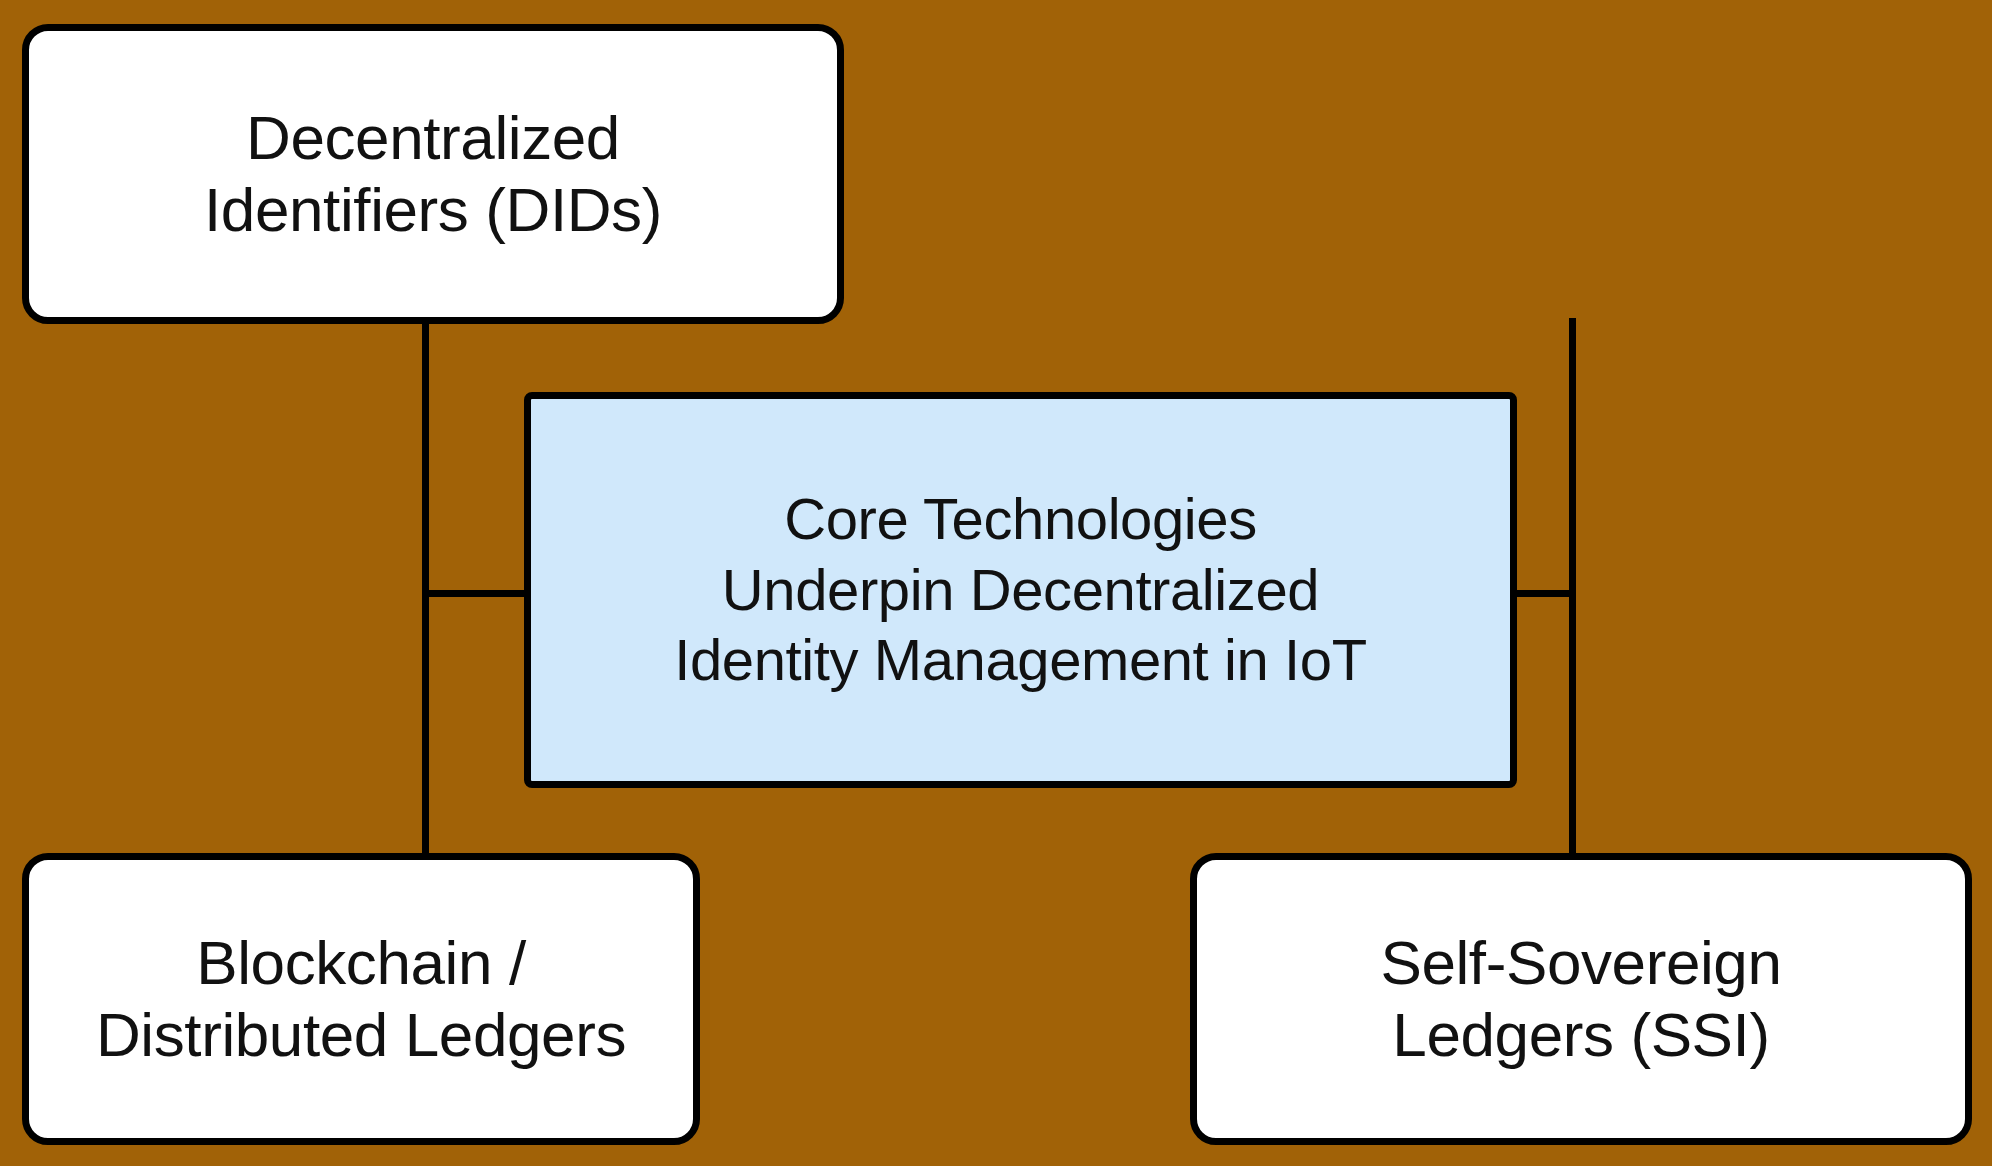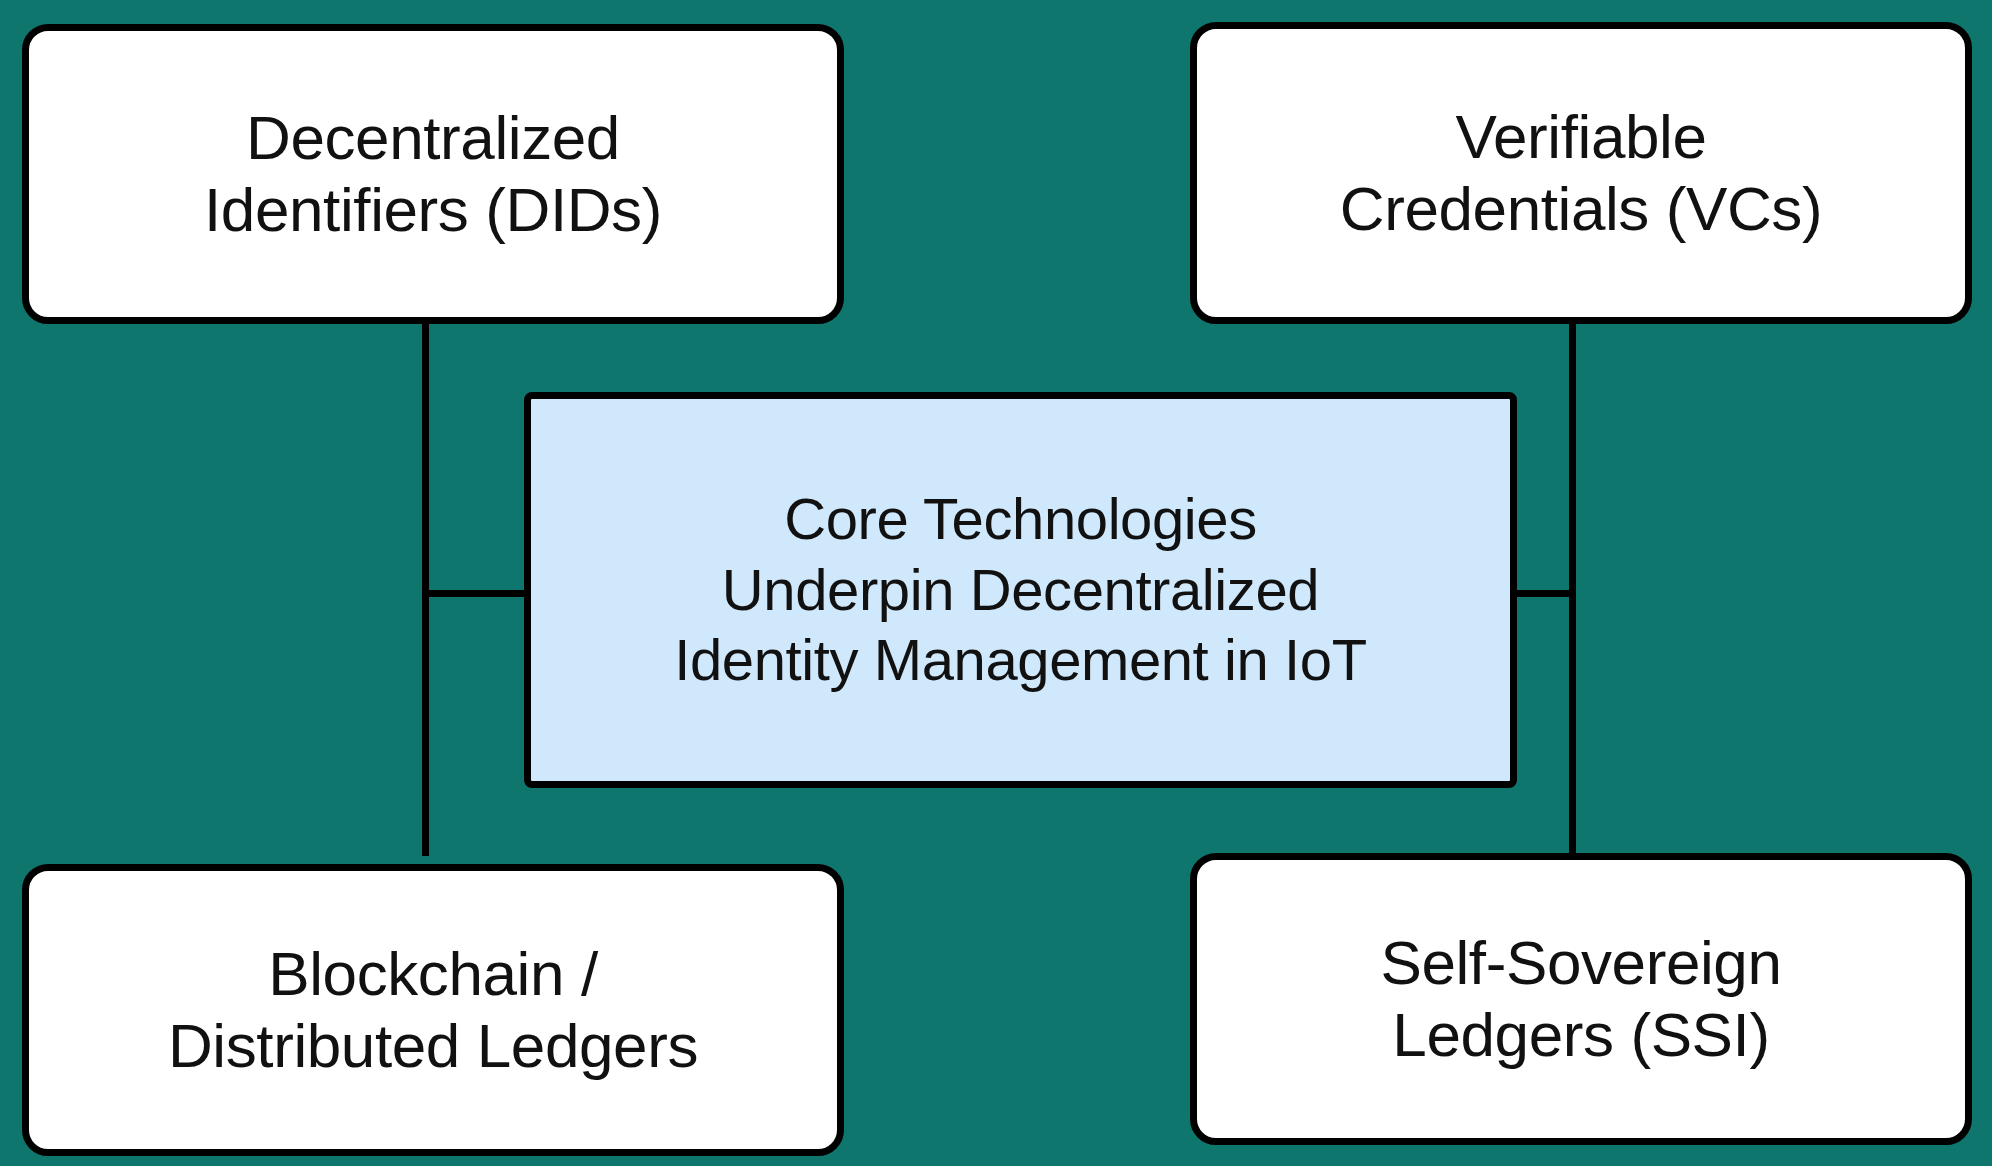--- a/index.html
+++ b/index.html
@@ -8,21 +8,21 @@
     padding: 0;
     background: #ffffff;
   }
   body {
     font-family: "Liberation Sans", sans-serif;
   }
   #canvas {
     position: relative;
     width: 1992px;
     height: 1166px;
-    background: #0f766e;
+    background: #a16207;
     overflow: hidden;
   }
 
   
   .connector {
     position: absolute;
     background: #000000;
     z-index: 1;
   }
   .connector.v { width: 7px; }
@@ -51,21 +51,21 @@
     color: #111111;
     font-size: 62px;
     line-height: 1.16;
     letter-spacing: -0.4px;
     white-space: pre-line;
     padding: 0 18px;
   }
 
   #node-dids  { left: 22px;   top: 24px;  width: 822px; height: 300px; }
   #node-vcs   { left: 1190px; top: 22px;  width: 782px; height: 302px; }
-  #node-blockchain { left: 22px;   top: 853px; width: 822px; height: 292px; margin-top: 11px; }
+  #node-blockchain { left: 22px;   top: 853px; width: 678px; height: 292px; }
   #node-ssi   { left: 1190px; top: 853px; width: 782px; height: 292px; }
 
   
   #node-core {
     position: absolute;
     box-sizing: border-box;
     left: 524px;
     top: 392px;
     width: 993px;
     height: 396px;
@@ -96,24 +96,20 @@
   <div class="connector v" id="conn-left-vertical"></div>
   <div class="connector v" id="conn-right-vertical"></div>
   <div class="connector h" id="conn-left-horizontal"></div>
   <div class="connector h" id="conn-right-horizontal"></div>
 
   <div class="node" id="node-dids">
     <span class="node-label">Decentralized
 Identifiers (DIDs)</span>
   </div>
 
-  <div class="node" id="node-vcs">
-    <span class="node-label">Verifiable
-Credentials (VCs)</span>
-  </div>
 
   <div class="node" id="node-blockchain">
     <span class="node-label">Blockchain /
 Distributed Ledgers</span>
   </div>
 
   <div class="node" id="node-ssi">
     <span class="node-label">Self-Sovereign
 Ledgers (SSI)</span>
   </div>

